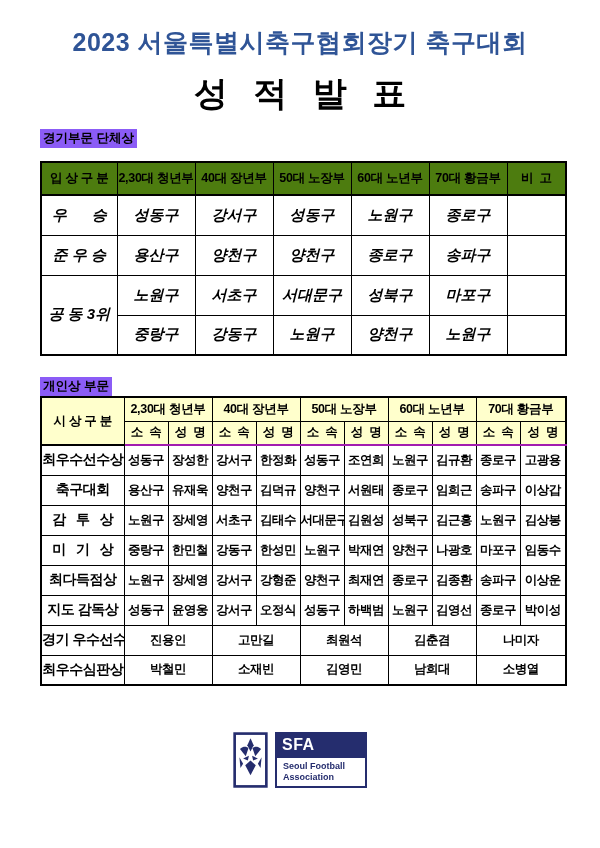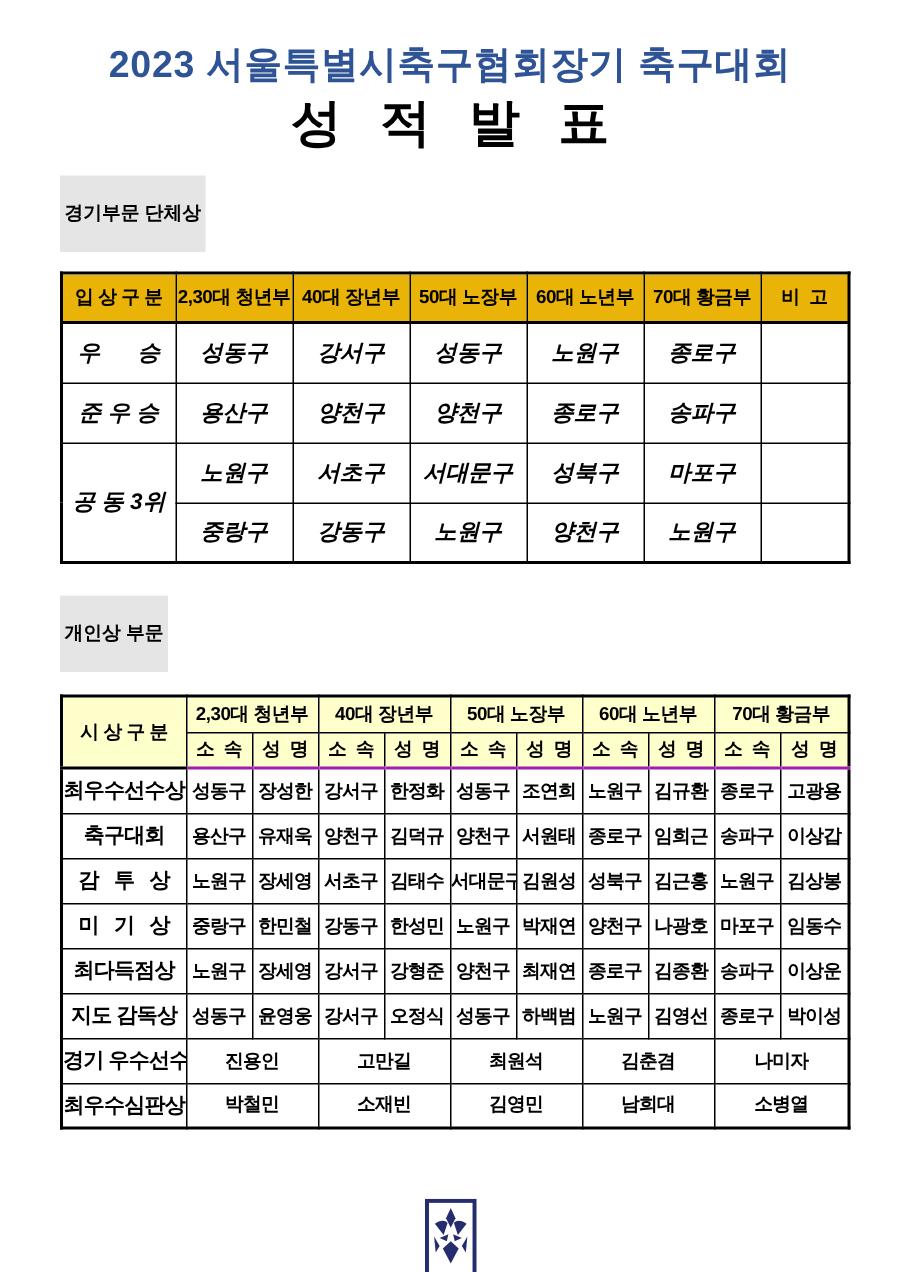--- a/index.html
+++ b/index.html
@@ -13,35 +13,35 @@
   }
   .doc-title {
     margin-top: 26px;
     text-align: center;
     color: #2F5496;
     font-size: 25px;
     font-weight: bold;
     letter-spacing: 0.5px;
   }
   .doc-subtitle {
-    margin-top: 0;
+    margin-top: 12px;
     text-align: center;
     font-size: 34px;
     font-weight: bold;
     letter-spacing: 8px;
     text-indent: 8px;
     white-space: pre;
   }
   .section-label {
     display: inline-block;
     margin: 0 16px 0 40px;
-    background: #e5e5e5;
+    background: #8b5cf6;
     font-size: 12.5px;
     font-weight: bold;
-    padding: 17px 3px;
+    padding: 1px 3px;
     white-space: pre;
   }
   .label-1 { margin-top: 12px; }
   .label-2 { margin-top: 21px; text-align: center; }
 
   table {
     border-collapse: collapse;
     table-layout: fixed;
     margin-left: 40px;
     width: 525px;
@@ -52,33 +52,33 @@
     text-align: center;
     vertical-align: middle;
     font-weight: bold;
     white-space: pre;
     overflow: hidden;
     padding: 0;
   }
   
   .team-table { margin-top: 13px; }
   .team-table thead th {
-    background: #eab308;
+    background: #4d7c0f;
     height: 33px;
     font-size: 12.5px;
     border-bottom: 2px solid #000;
     letter-spacing: -0.3px;
   }
   .team-table tbody th, .team-table tbody td {
     height: 40px;
     font-size: 15px;
     font-style: italic;
   }
   
-  .ind-table { margin-top: 15px; }
+  .ind-table { margin-top: 0; }
   .ind-table thead th {
     background: #FFFFCC;
     height: 24px;
     font-size: 12.5px;
     letter-spacing: -0.3px;
   }
   .ind-table thead tr.sub th { border-bottom: 2px solid #a21caf; }
   .ind-table thead th.rowlabel { border-bottom: 2px solid #000; }
   .ind-table tbody th, .ind-table tbody td {
     height: 30px;
@@ -338,16 +338,23 @@
         <path d="M13 32 C19 27 26 27 29 31 L24 46 Z"></path>
         <path d="M53 32 C47 27 40 27 37 31 L42 46 Z"></path>
         <path d="M19 50 L30 45 L28 54 Z"></path>
         <path d="M47 50 L36 45 L38 54 Z"></path>
         <path d="M33 54 L43 63 L33 82 L23 63 Z"></path>
         <path d="M12 48 L19 60 L14 68 Z"></path>
         <path d="M54 48 L47 60 L52 68 Z"></path>
       </g>
     </svg>
   </div>
+  <div class="logo-right">
+    <div class="logo-acronym">SFA</div>
+    <div class="logo-name">
+      <span>Seoul Football</span>
+      <span>Association</span>
+    </div>
+  </div>
 </div>
 
 
 
 
 </body></html>

